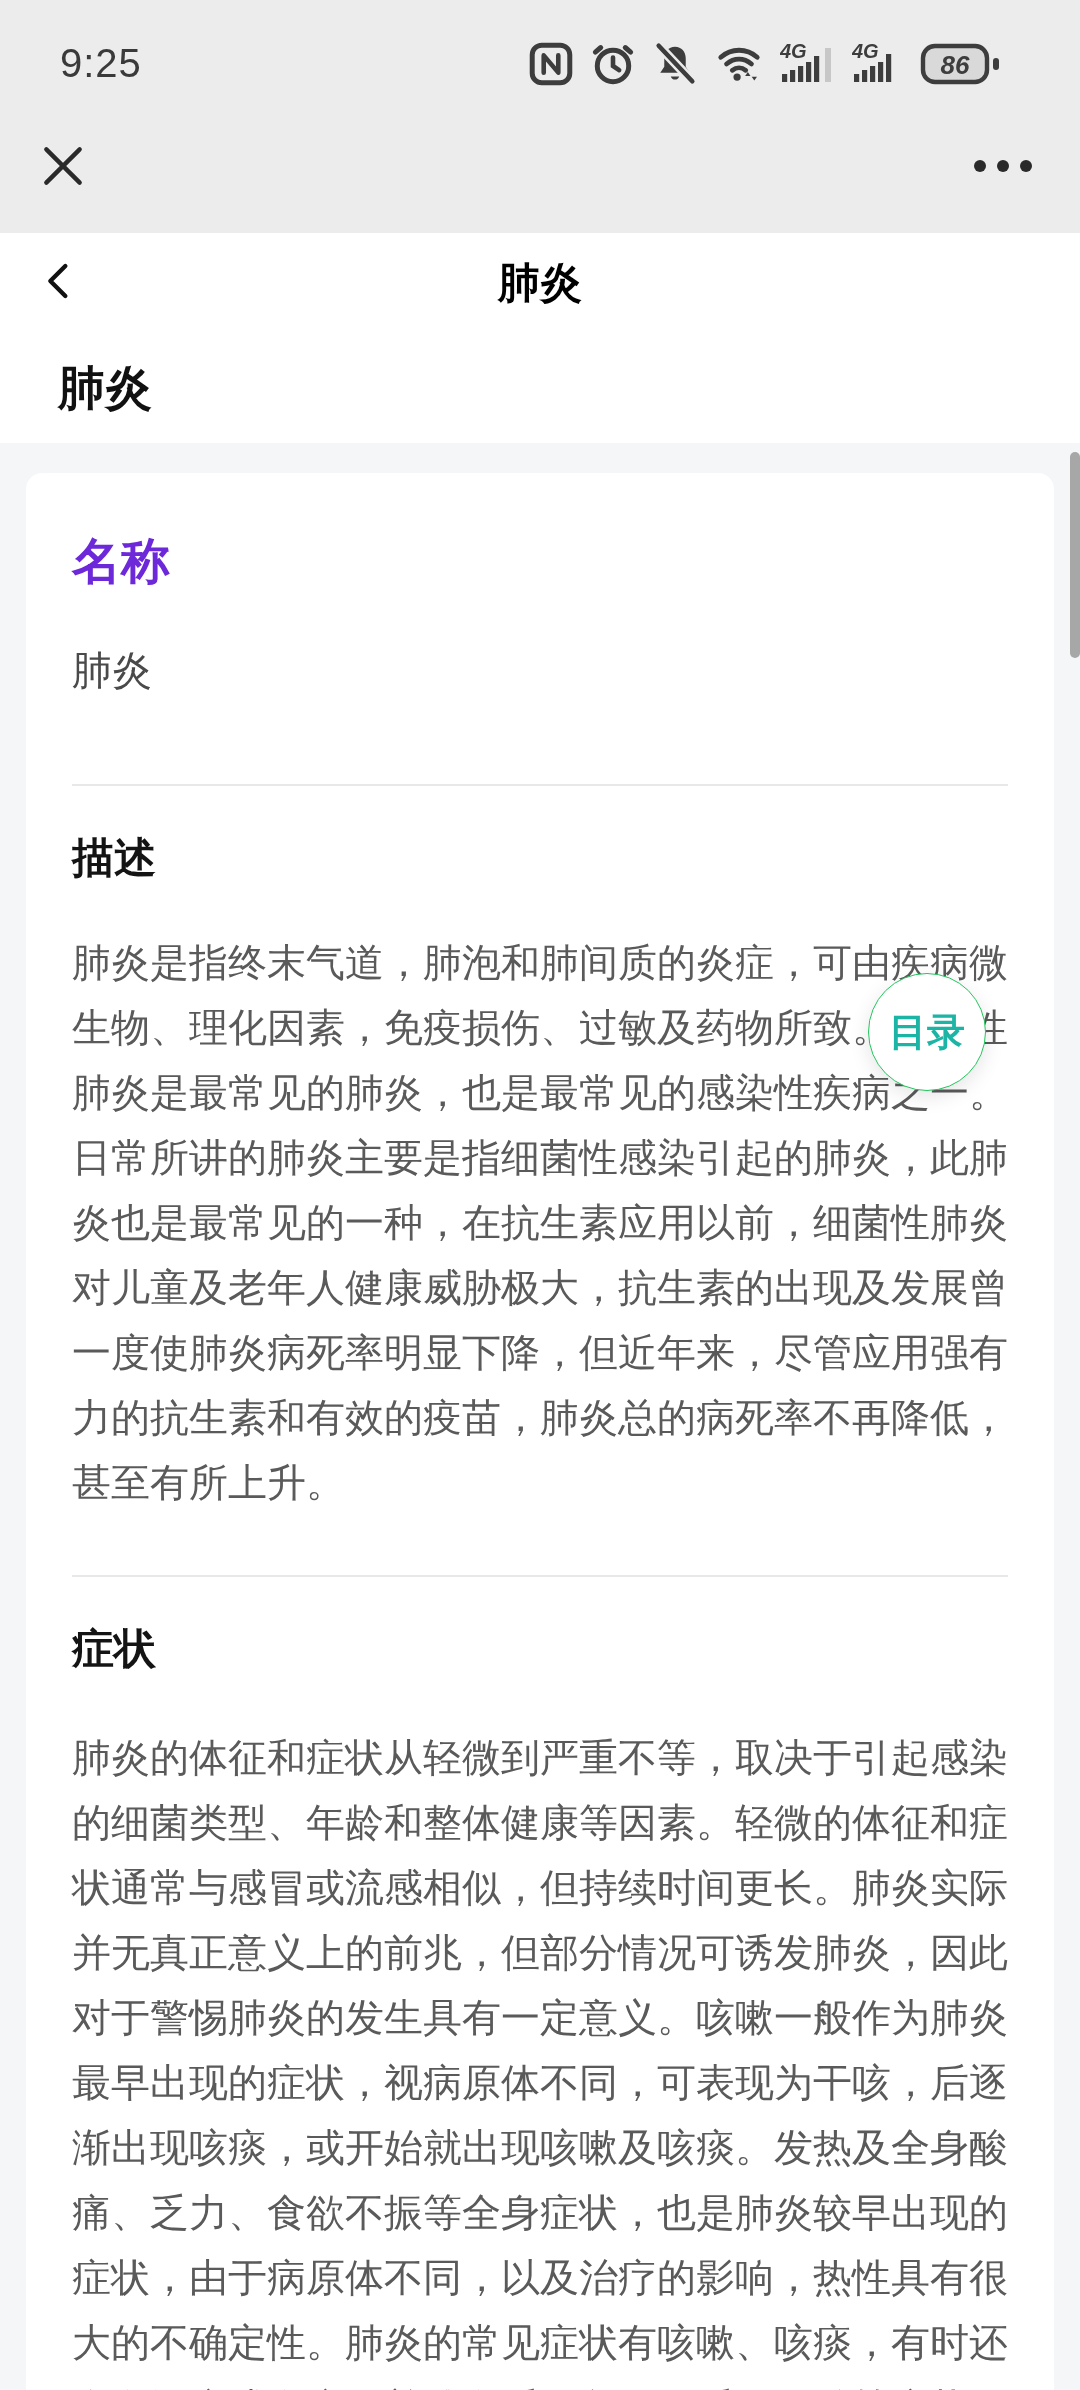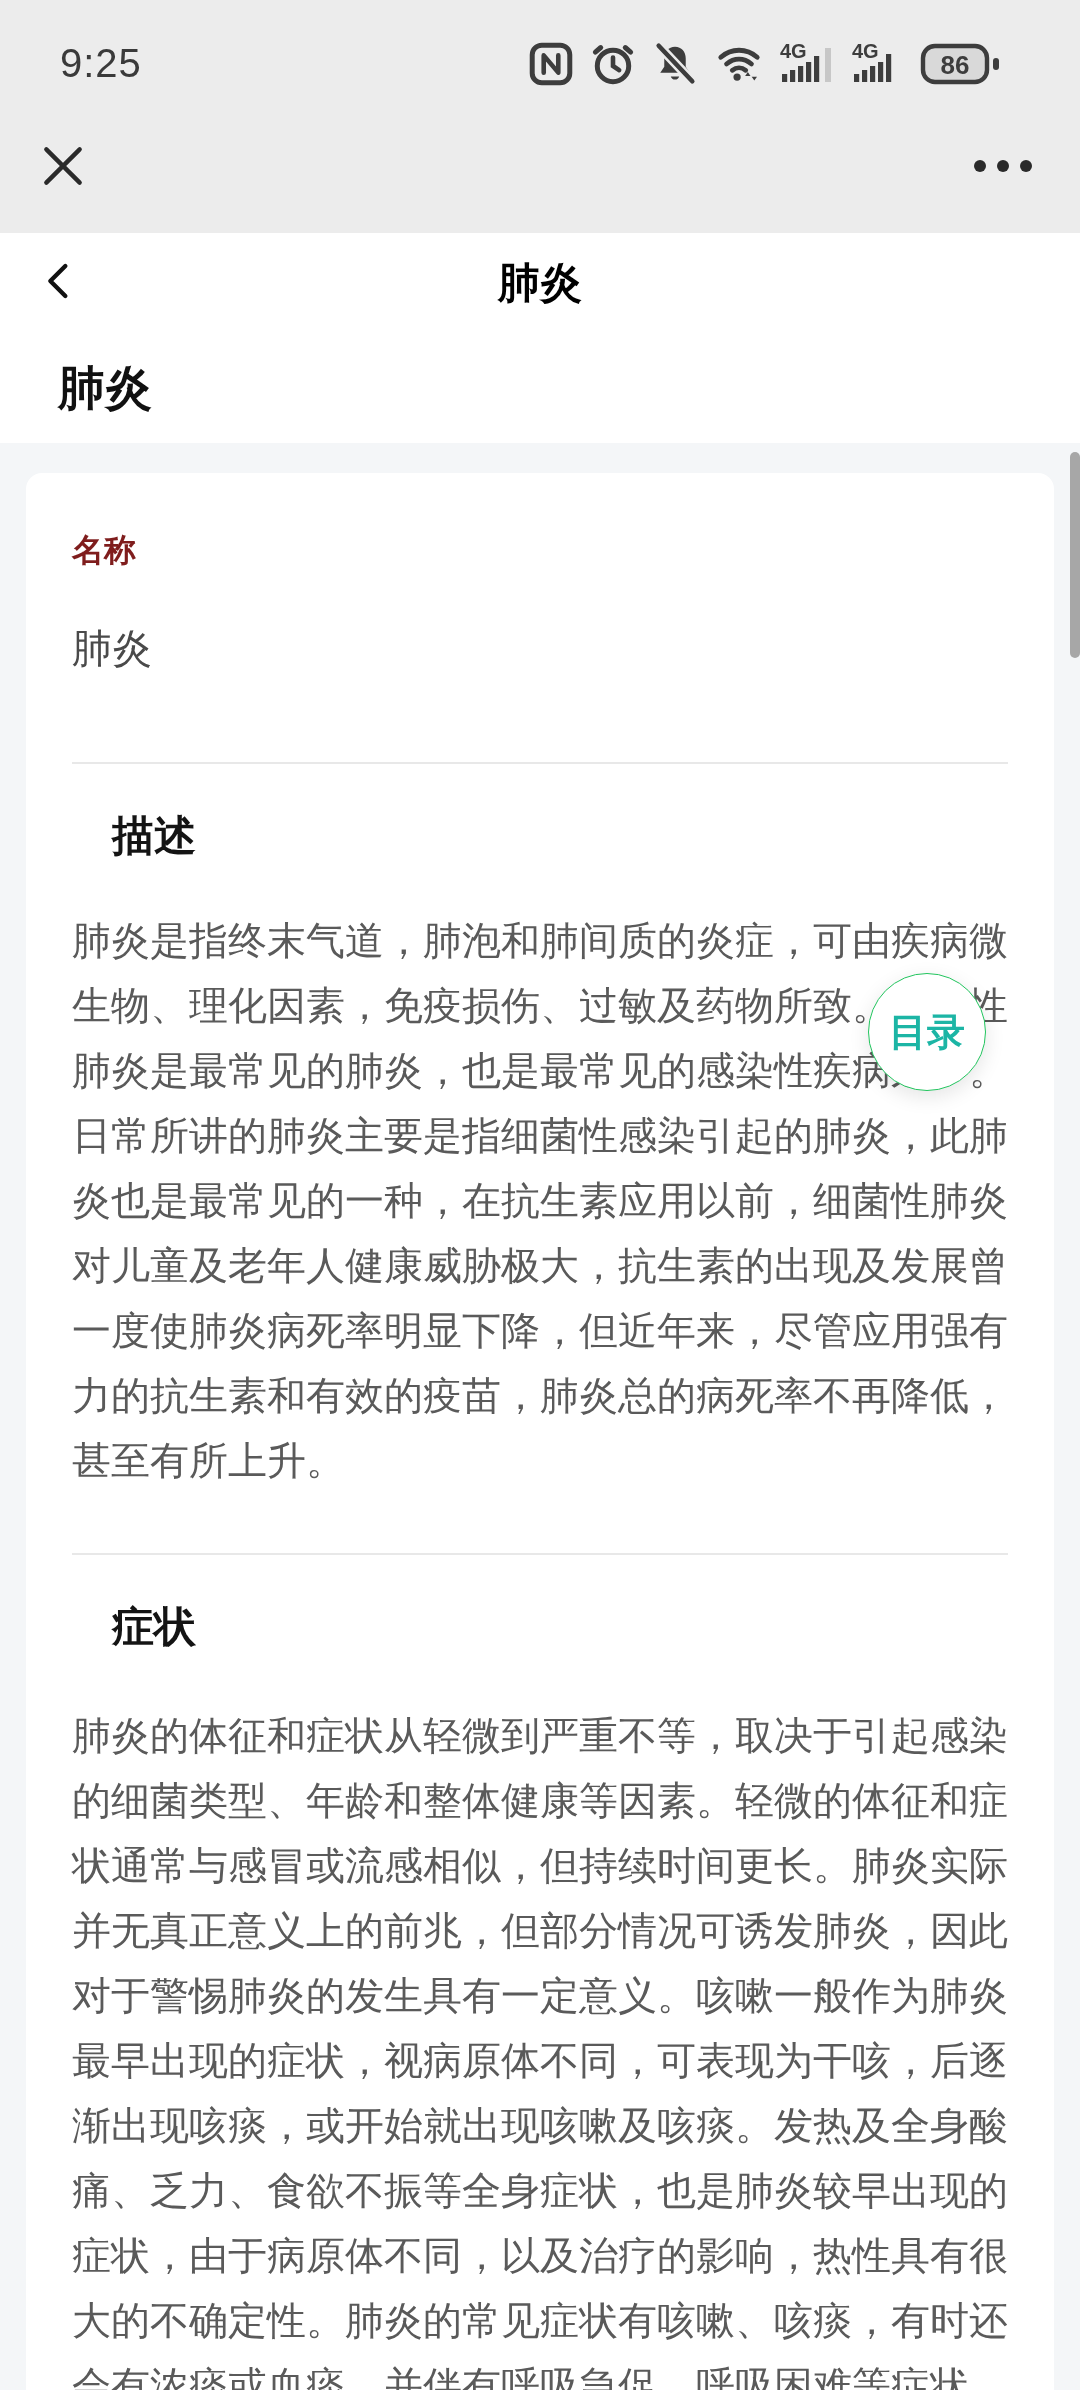--- a/index.html
+++ b/index.html
@@ -8,21 +8,21 @@
     font-family:"Liberation Sans","DejaVu Sans",sans-serif;
     background:#ffffff; color:#222; position:relative;
   }
   
   .top-zone { background:#ececec; height:233px; }
   .status-bar {
     height:113px; display:flex; align-items:center;
     padding:14px 78px 0 60px;
   }
   .time { font-size:40px; font-weight:500; color:#3a3a3a; letter-spacing:1px; }
-  .status-icons { margin-left:auto; display:flex; align-items:center; gap:16px; }
+  .status-icons { margin-left:auto; display:flex; align-items:center; gap:16px;font-style:italic; }
   .status-icons svg { display:block; }
   .nav-bar {
     height:120px; display:flex; align-items:center;
     padding:0 48px 14px 38px;
   }
   .close-btn svg { display:block; }
   .more-btn { margin-left:auto; display:flex; gap:11px; align-items:center; }
   .more-btn i { width:12px; height:12px; border-radius:50%; background:#2a2a2a; display:block; }
 
   
@@ -39,24 +39,24 @@
 
   
   .content {
     background:#f4f6f8; height:calc(2390px - 443px);
     padding:30px 26px 0 26px; position:relative;
   }
   .card {
     background:#fff; border-radius:16px 16px 0 0;
     min-height:100%; padding:56px 46px 40px 46px;
   }
-  .field-label { font-size:32px; font-weight:600; color:#7f1d1d; }
+  .field-label { font-size:49px; font-weight:600; color:#6d28d9; }
   .field-value { font-size:40px; color:#4a4a4a; margin-top:48px; }
   .divider { height:2px; background:#e8e8e8; margin:86px 0 0 0; }
-  .sec-heading { font-size:42px; font-weight:bold; color:#141414; margin-top:44px;margin-left:40px; }
+  .sec-heading { font-size:42px; font-weight:bold; color:#141414; margin-top:44px; }
   .sec-body {
     margin-top:44px; font-size:39px; line-height:65px; color:#5a5a5a;
     width:936px; word-break:break-all; text-align:left;
   }
   .sec-body.second { margin-top:48px; }
   .divider.d2 { margin-top:60px; }
 
   
   .toc-fab {
     position:absolute; left:868px; top:530px; width:118px; height:118px;

